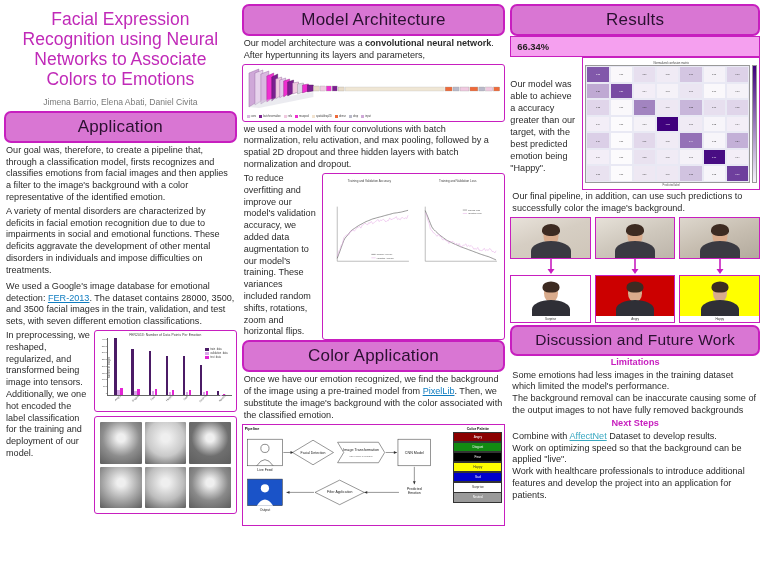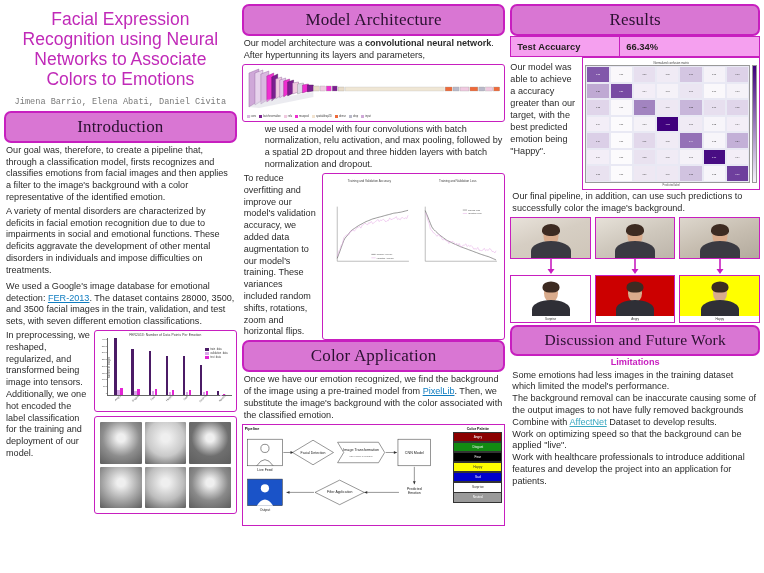--- a/index.html
+++ b/index.html
@@ -20,38 +20,36 @@
   .sec-head {
     background:#d976d3;
     border:2px solid #c71fbf;
     border-radius:7px;
     text-align:center;
     color:#2a1030;
     font-size:17px;
     letter-spacing:.2px;
     padding:5px 2px 6px 2px;
     line-height:1;
-    font-family:Liberation Serif, serif;
   }
   .sec-head.small { font-size:15.5px; }
 
   
   .title {
     color:#c02ab8;
     font-size:17.5px;
     line-height:1.14;
     text-align:center;
     padding:6px 4px 0 4px;
   }
   .authors {
     text-align:center;
     color:#7a7a7a;
     font-size:8.6px;
     padding:7px 0 4px 0;
-    font-family:Liberation Mono, monospace;
   }
 
   
   .body-txt { font-size:9.1px; line-height:1.30; color:#2b2b2b; }
   .body-txt p { margin-bottom:2px; }
   .tight p { margin-bottom:0; }
   b { font-weight:bold; }
   .lnk { color:#0f7cc0; text-decoration:underline; }
   .lnk.teal { color:#3aa8c1; }
 
@@ -93,21 +91,21 @@
   .curves { display:flex; gap:3px; background:#fff; padding:3px 2px; }
   .curvebox { flex:1; position:relative; }
   .ctitle2 { font-size:3px; text-align:center; color:#444; margin-bottom:1px; }
 
   
   .rtable { display:flex; border:1.6px solid #c71fbf; background:#f5a0ef; font-size:9.4px; font-weight:bold; }
   .rtable .c1 { width:44%; padding:4px 6px; border-right:1.6px solid #c71fbf; }
   .rtable .c2 { flex:1; padding:4px 6px; }
 
   
-  .cm-wrap { display:flex; gap:4px; align-items:flex-start; }
+  .cm-wrap { display:flex; gap:4px; align-items:center; }
   .cm-text { width:68px; font-size:9.1px; line-height:1.32; padding-top:4px; }
   .cm-card { flex:1; border:1.6px solid #c71fbf; background:#fff; padding:3px 2px 2px 2px; }
   .cm-title { font-size:2.8px; text-align:center; color:#444; }
   .cm-flex { display:flex; align-items:stretch; gap:2px; }
   .cm-grid { display:grid; grid-template-columns:repeat(7,1fr); grid-auto-rows:1fr; flex:1; border:.4px solid #999; }
   .cm-cell { position:relative; border:.25px solid #e9e9f4; display:flex; align-items:center; justify-content:center; }
   .cm-cell span { font-size:2.1px; }
   .cbar { width:5px; background:linear-gradient(to top,#f6f4fb,#3f007d); border:.4px solid #999; }
   .cm-xlab { font-size:2.6px; text-align:center; color:#555; margin-top:1px; }
 
@@ -132,21 +130,21 @@
 </head>
 <body>
 
 <div class="poster">
 
   <div class="col col1">
 
     <div class="title">Facial Expression Recognition using Neural Networks to Associate Colors to Emotions</div>
     <div class="authors">Jimena Barrio, Elena Abati, Daniel Civita</div>
 
-    <div class="sec-head">Introduction</div>
+    <div class="sec-head">Application</div>
 
     <div class="body-txt" style="padding:2px 2px 0 2px;">
       <p>Our goal was, therefore, to create a pipeline that, through a classification model, firsts recognizes and classifies emotions from facial images and then applies a filter to the image's background with a color representative of the identified emotion.</p>
       <p>A variety of mental disorders are characterized by deficits in facial emotion recognition due to due to impairments in social and emotional functions. These deficits aggravate the development of other mental disorders in individuals and impose difficulties on treatments.</p>
     </div>
 
 
     <div class="body-txt" style="padding:2px 2px 0 2px;">
       <p><span>We used a Google's  image database for emotional detection: </span><a class="lnk" href="#">FER-2013</a><span>. The dataset contains 28000, 3500, and 3500 facial images in the train, validation, and test sets, with seven different emotion classifications.</span></p>
     </div>
@@ -321,21 +319,21 @@
             <span class="alsw" style="background:#b9b9c9"></span>
             <span class="altx">drop</span>
           </div>
           <div class="al">
             <span class="alsw" style="background:#cfa8d8"></span>
             <span class="altx">input</span>
           </div>
         </div>
     </div>
 
-    <div class="body-txt" style="padding:2px 2px 0 2px;margin-left:21px;">
+    <div class="body-txt" style="padding:2px 2px 0 2px;">
       <p>we used a model with four convolutions with batch normalization, relu activation, and max pooling, followed by a spatial 2D dropout and three hidden layers with batch normalization and dropout.</p>
     </div>
 
     <div class="flow">
       <div class="body-txt" style="width:76px;padding-left:2px;">
         <p>To reduce overfitting and improve our model's validation accuracy, we added data augmentation to our model's training. These variances included random shifts, rotations, zoom and horizontal flips.</p>
       </div>
       <div class="pbox" style="flex:1;">
         <div class="curves">
           <div class="curvebox">
@@ -432,21 +430,20 @@
           </div>
       </div>
     </div>
   </div>
 
   <div class="col col3">
 
     <div class="sec-head">Results</div>
 
     <div class="rtable">
-      <div class="c1">Test Accuarcy</div>
       <div class="c2">66.34%</div>
     </div>
 
     <div class="cm-wrap">
       <div class="cm-text body-txt">Our model was able to achieve a accuracy greater than our target, with the best predicted emotion being "Happy".</div>
       <div class="cm-card">
         <div class="cm-title">Normalized confusion matrix</div>
         <div class="cm-flex">
           <div class="cm-grid" id="cmgrid" style="height:118px;">
               <div class="cm-cell" style="background: rgb(129, 88, 170);">
@@ -676,18 +673,19 @@
           <div class="rlabel">Happy</div>
         </div>
       </div>
 
     <div class="sec-head small" style="margin-top:2px;">Discussion and Future Work</div>
 
     <div class="body-txt tight" style="padding:0 2px;">
       <div class="sub-h">Limitations</div>
       <p>Some emotions had less images in the training dataset which limited the model's performance.</p>
       <p>The background removal can be inaccurate causing some of the output images to not have fully removed backgrounds</p>
+      <div class="sub-h">Next Steps</div>
       <p><span>Combine with </span><a class="lnk teal" href="#">AffectNet</a><span> Dataset to develop results.</span></p>
       <p>Work on optimizing speed so that the background can be applied "live".</p>
       <p>Work with healthcare professionals to introduce additional features and develop the project into an application for patients.</p>
     </div>
   </div>
 </div>
 
 </body></html>

